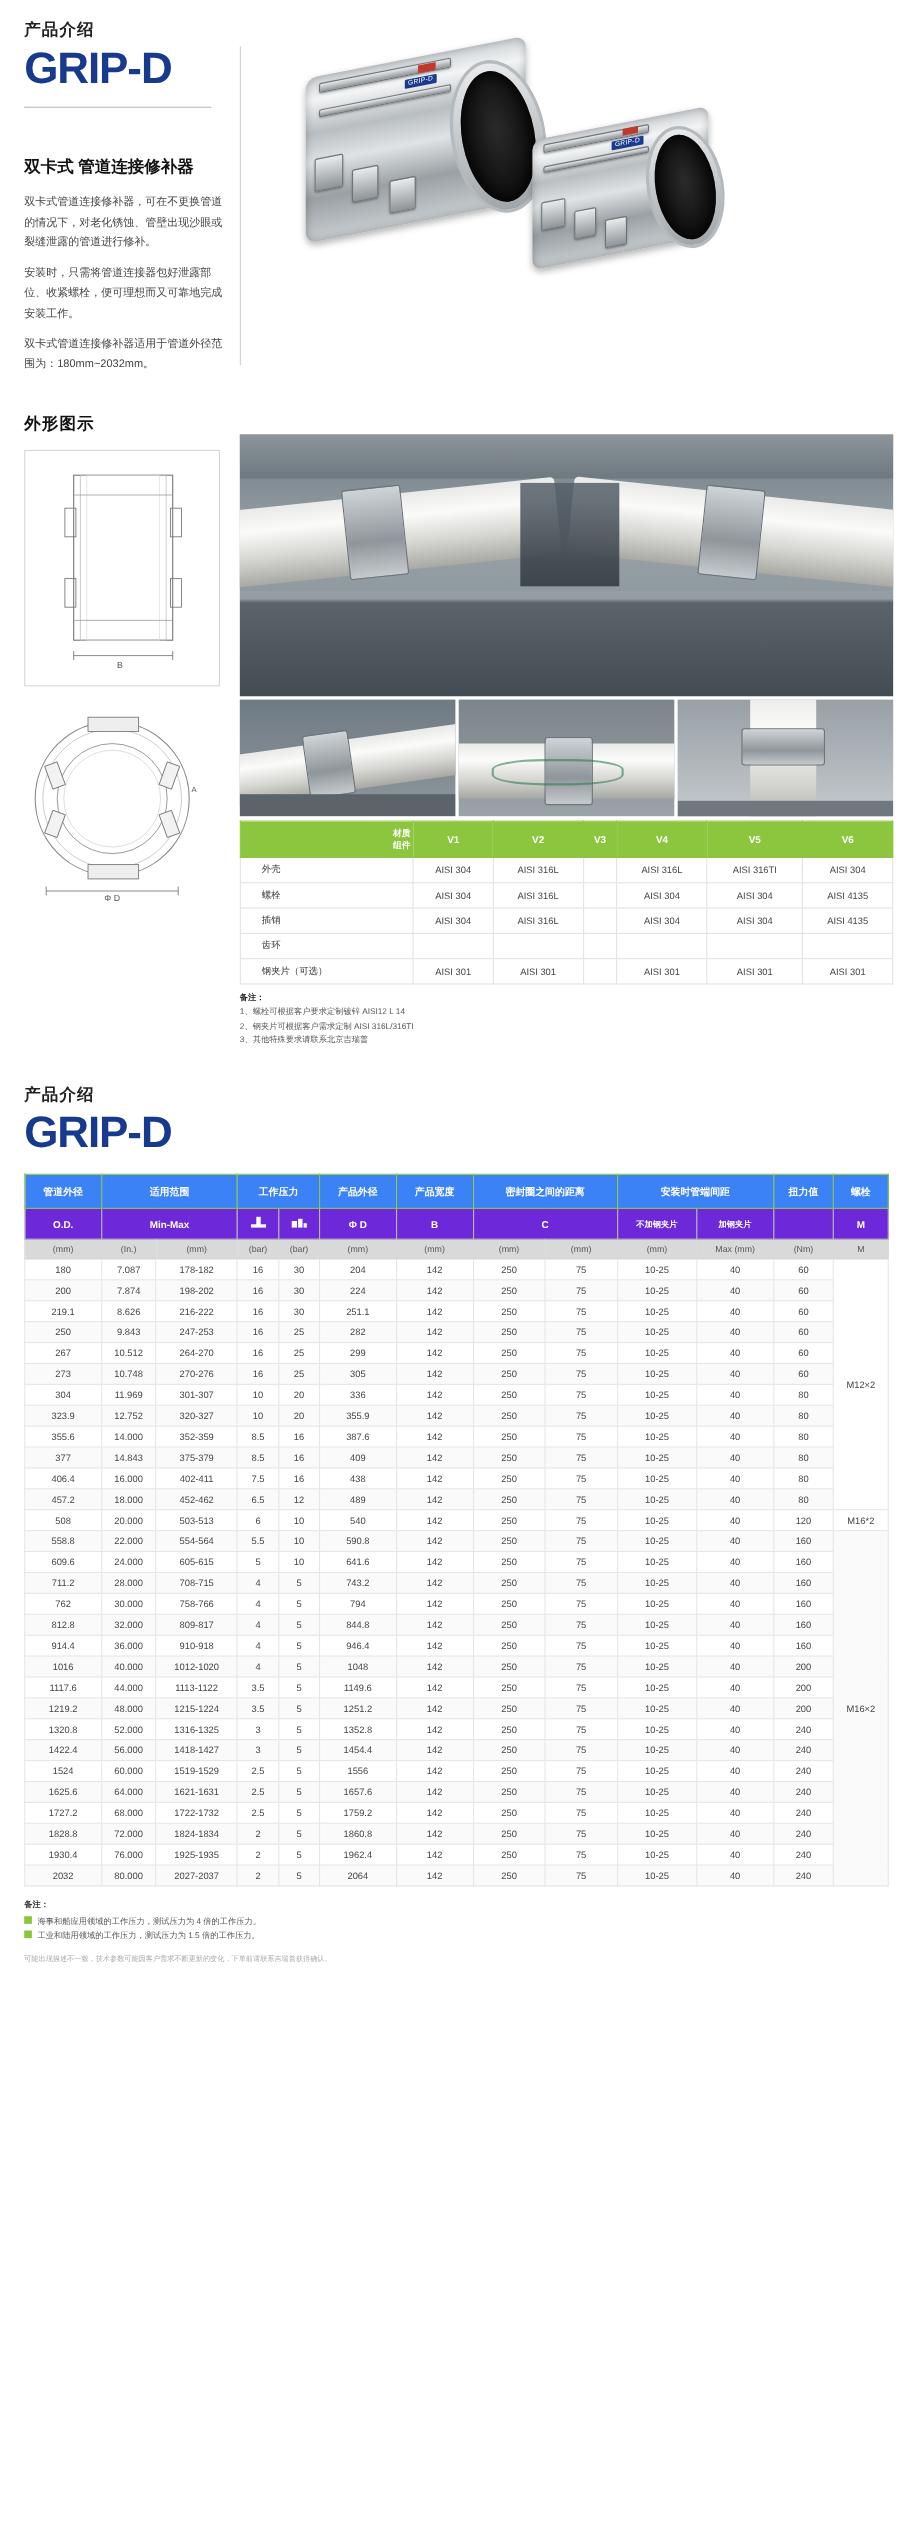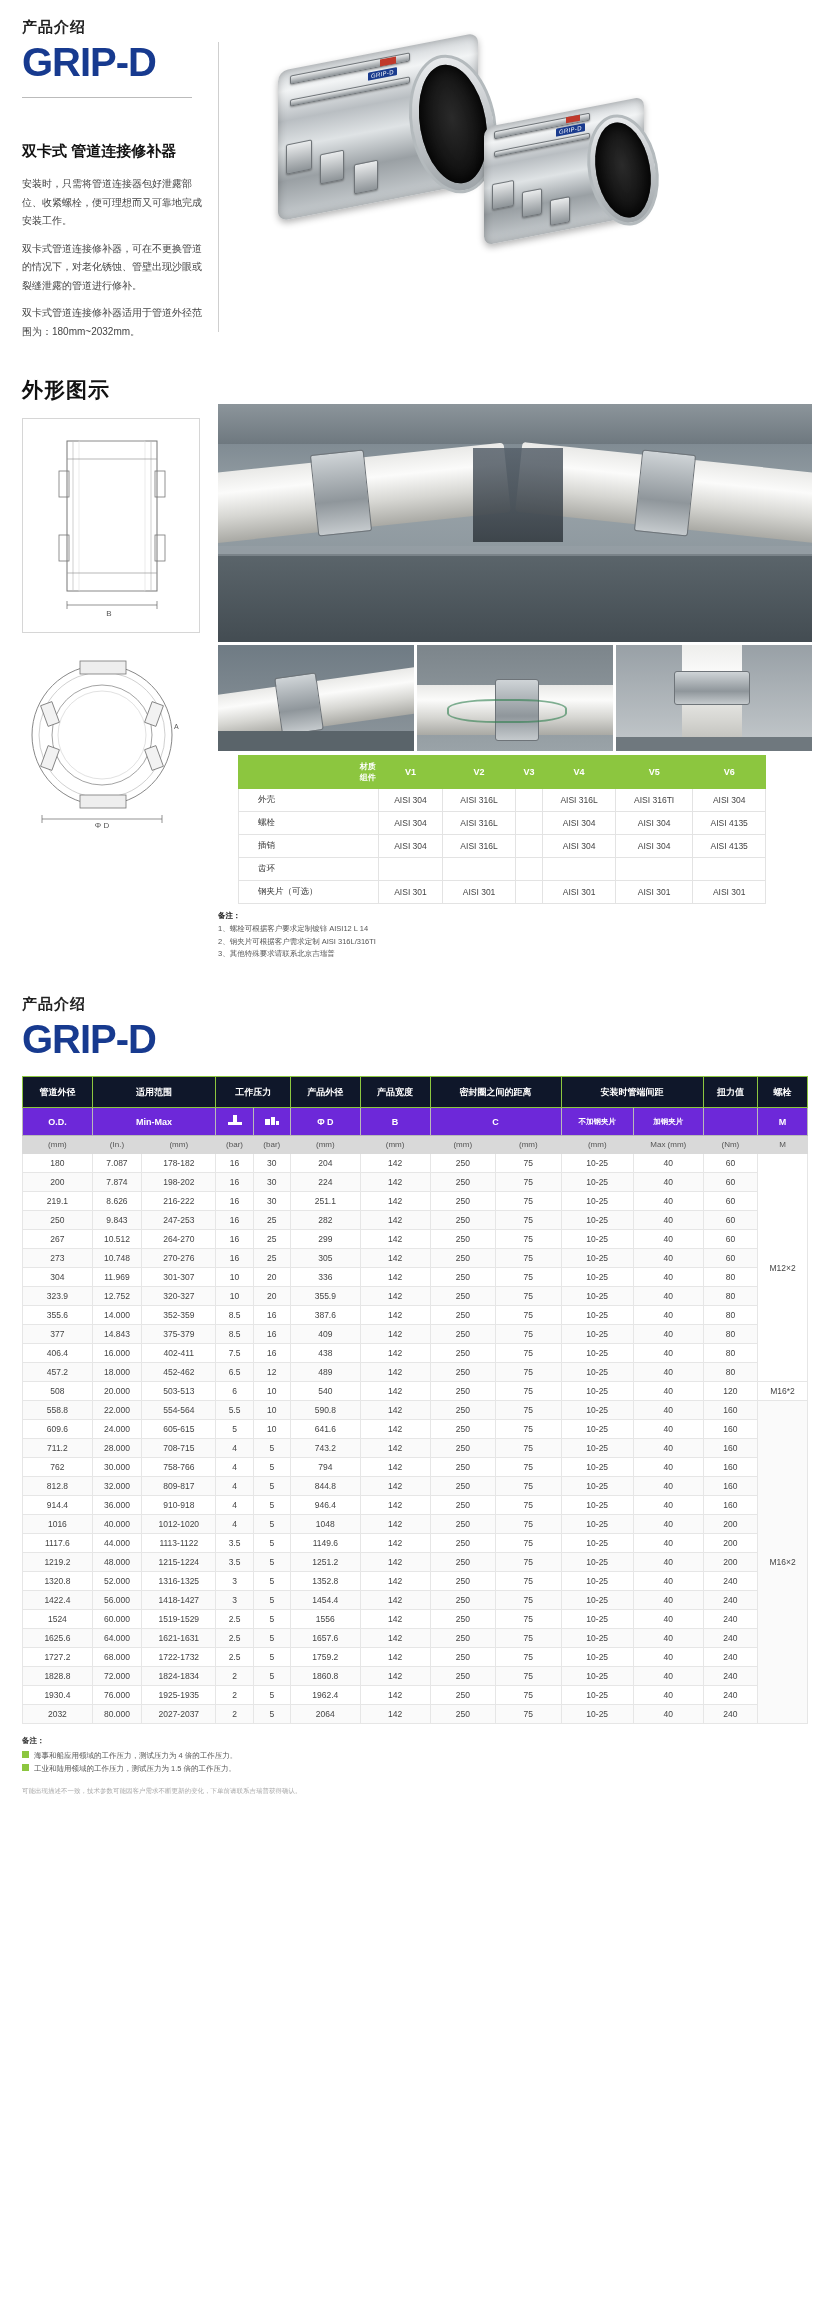--- a/index.html
+++ b/index.html
@@ -73,21 +73,21 @@
   }
   .clamp .label {
     position:absolute; background:#1b3c8e; color:#fff; font-size:6px;
     padding:1px 3px; border-radius:1px; letter-spacing:.3px;
   }
   .clamp .redtag { position:absolute; background:#c0392b; }
 
   
   .sec2 { margin-top: 28px; position: relative; }
   .sec-h {
-    font-size: 21px; font-weight: 700; color: #111; letter-spacing: 1px;
+    font-size: 15px; font-weight: 700; color: #111; letter-spacing: 1px;
   }
   .draw-col { width: 178px; }
   .drawing-box {
     width: 178px; height: 215px; border: 1px solid #d6d6d6; background:#fff;
     position: relative; margin-top: 14px;
   }
   .drawing-box2 {
     width: 178px; height: 185px; position: relative; margin-top: 10px;
   }
   .sec2-flex { display: flex; gap: 18px; }
@@ -108,40 +108,40 @@
   }
   .pipe-clamp {
     position:absolute; background: linear-gradient(180deg,#cfd4d7,#8f969b 60%,#c5cacd);
     border: 1px solid #6e7479; border-radius:3px;
   }
   .ground {
     position:absolute; left:0; right:0; background: linear-gradient(180deg,#7a848b,#5d666c);
   }
 
   
-  .mat-table { width: 528px; margin-top: 4px; border-collapse: collapse; margin-left: 20px; }
+  .mat-table { width: 594px; margin-top: 4px; border-collapse: collapse; }
   .mat-table th, .mat-table td {
     border: 1px solid #e3e3e3; font-size: 8.5px; color:#444; padding: 5px 2px;
     text-align: center; background: #fff;
   }
   .mat-table thead th { background: #8cc63f; color: #fff; font-weight: 700; font-size: 9px; border-color:#8cc63f; }
   .mat-table thead th.corner { background:#8cc63f; position: relative; }
   .mat-table td.rowlabel { text-align: left; padding-left: 19px; color:#333; }
   .mat-note { width: 594px; font-size: 7.5px; color: #555; line-height: 1.7; margin-top: 6px; }
   .mat-note b { color:#222; }
 
   
   .sec3 { margin-top: 34px; }
   .spec-table { width: 786px; border-collapse: collapse; margin-top: 16px; }
   .spec-table th, .spec-table td {
     border: 1px solid #e6e6e6; font-size: 8.5px; text-align: center;
     color: #444; padding: 4px 1px; background: #fff;
   }
   .spec-table thead tr.h1 th {
-    background: #0f172a; color: #fff; font-weight: 700; font-size: 9px;
+    background: #3b82f6; color: #fff; font-weight: 700; font-size: 9px;
     border-color:#8cc63f; padding: 9px 2px; line-height:1.35;
   }
   .spec-table thead tr.h2 th {
     background: #6d28d9; color: #fff; font-weight: 700; font-size: 9px;
     border-color:#b9b9b9; padding: 7px 2px;
   }
   .spec-table thead tr.h3 th {
     background: #d9d9d9; color: #555; font-weight: 400; font-size: 8px;
     border-color:#d9d9d9; padding: 4px 2px;
   }
@@ -156,22 +156,22 @@
 <body>
 
 <div class="page">
 
   <section class="sec1">
     <div class="kicker">产品介绍</div>
     <div class="bigtitle">GRIP-D</div>
     <div class="rule-under-title"></div>
     <div class="subtitle">双卡式 管道连接修补器</div>
     <div class="body-copy">
+      <p>双卡式管道连接修补器，可在不更换管道的情况下，对老化锈蚀、管壁出现沙眼或裂缝泄露的管道进行修补。</p>
       <p>安装时，只需将管道连接器包好泄露部位、收紧螺栓，便可理想而又可靠地完成安装工作。</p>
-      <p>双卡式管道连接修补器，可在不更换管道的情况下，对老化锈蚀、管壁出现沙眼或裂缝泄露的管道进行修补。</p>
       <p>双卡式管道连接修补器适用于管道外径范围为：180mm~2032mm。</p>
     </div>
     <div class="vline"></div>
 
     <div class="hero">
 
       <div class="clamp-wrap" style="left:20px; top:18px; width:240px; height:170px;">
         <div class="clamp" style="position:absolute; left:0; top:0; width:240px; height:168px;">
           <div class="band" style="left:18px; top:6px; width:200px; height:150px; transform: skewY(-11deg); border-radius:10px;"></div>
           <div class="ellipse-top" style="left:150px; top:8px; width:86px; height:140px; transform: rotate(-10deg);"></div>

